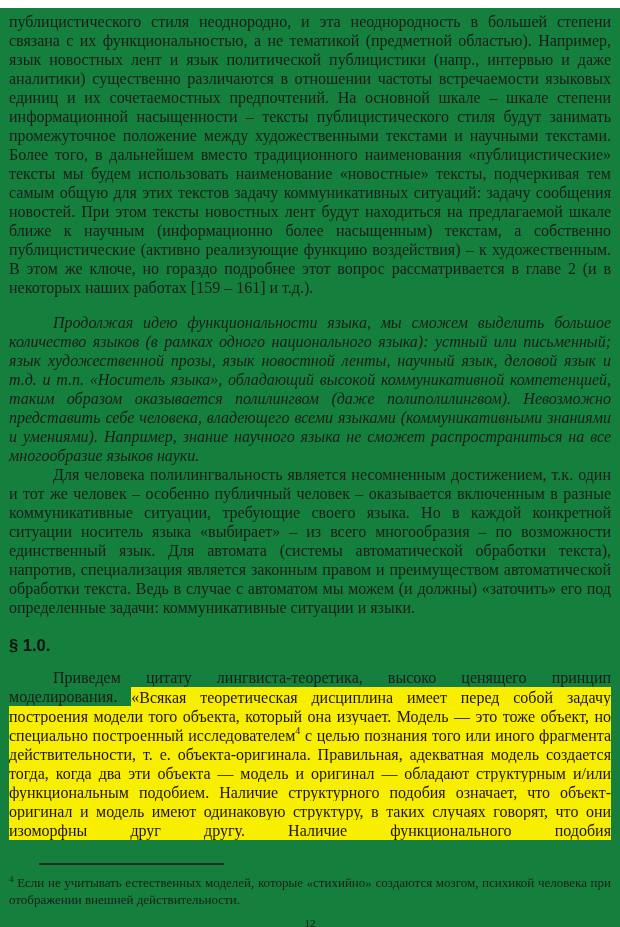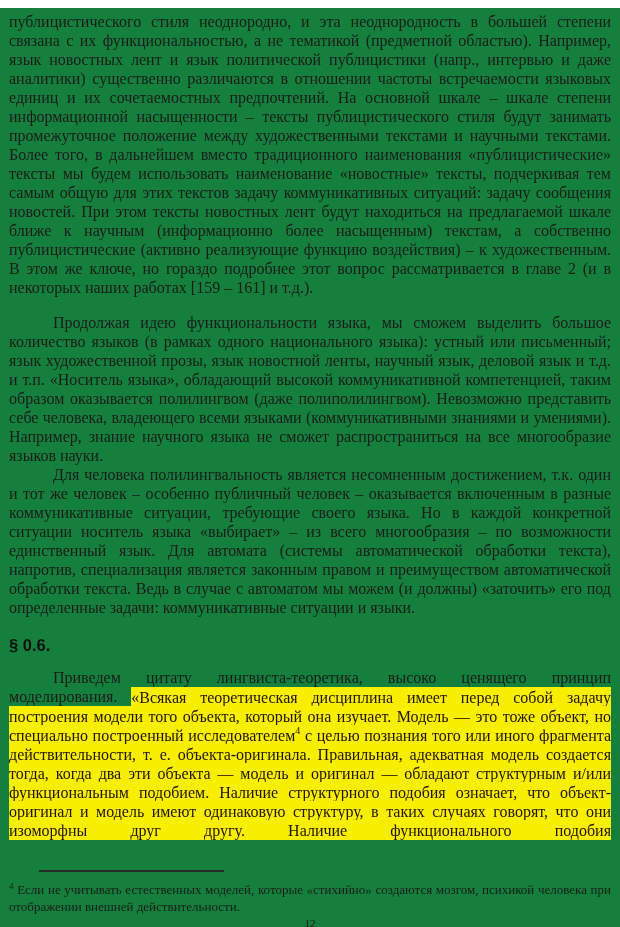--- a/index.html
+++ b/index.html
@@ -23,20 +23,21 @@
   }
   .para {
     text-align: justify;
     margin: 0;
   }
   .para.indent {
     text-indent: 44px;
   }
   .gap-before {
     margin-top: 16px;
+    font-style: italic;
   }
   .section-heading {
     display: flex;
     font-family: "Liberation Sans", sans-serif;
     font-weight: bold;
     font-size: 16.5px;
     line-height: 25px;
     margin-top: 16px;
     margin-bottom: 10px;
     color: #111111;
@@ -65,21 +66,21 @@
   }
   sup.fn-ref {
     font-size: 10px;
     line-height: 0;
     vertical-align: super;
   }
   .footnote-block {
     position: absolute;
     left: 9px;
     right: 9px;
-    bottom: 20px;
+    bottom: 27px;
   }
   .footnote-rule {
     width: 185px;
     margin-left: 30px;
     border: 0;
     border-top: 2px solid #2a2a2a;
     margin-bottom: 6px;
   }
   .footnote-text {
     font-size: 13px;
@@ -104,21 +105,21 @@
 
 <div class="page">
 
   <p class="para">публицистического стиля неоднородно, и эта неоднородность в большей степени связана с их функциональностью, а не тематикой (предметной областью). Например, язык новостных лент и язык политической публицистики (напр., интервью и даже аналитики) существенно различаются в отношении частоты встречаемости языковых единиц и их сочетаемостных предпочтений. На основной шкале – шкале степени информационной насыщенности – тексты публицистического стиля будут занимать промежуточное положение между художественными текстами и научными текстами. Более того, в дальнейшем вместо традиционного наименования «публицистические» тексты мы будем использовать наименование «новостные» тексты, подчеркивая тем самым общую для этих текстов задачу коммуникативных ситуаций: задачу сообщения новостей. При этом тексты новостных лент будут находиться на предлагаемой шкале ближе к научным (информационно более насыщенным) текстам, а собственно публицистические (активно реализующие функцию воздействия) – к художественным. В этом же ключе, но гораздо подробнее этот вопрос рассматривается в главе 2 (и в некоторых наших работах [159 – 161] и т.д.).</p>
 
   <p class="para indent gap-before">Продолжая идею функциональности языка, мы сможем выделить большое количество языков (в рамках одного национального языка): устный или письменный; язык художественной прозы, язык новостной ленты, научный язык, деловой язык и т.д. и т.п. «Носитель языка», обладающий высокой коммуникативной компетенцией, таким образом оказывается полилингвом (даже полиполилингвом). Невозможно представить себе человека, владеющего всеми языками (коммуникативными знаниями и умениями). Например, знание научного языка не сможет распространиться на все многообразие языков науки.</p>
 
   <p class="para indent">Для человека полилингвальность является несомненным достижением, т.к. один и тот же человек – особенно публичный человек – оказывается включенным в разные коммуникативные ситуации, требующие своего языка. Но в каждой конкретной ситуации носитель языка «выбирает» – из всего многообразия – по возможности единственный язык. Для автомата (системы автоматической обработки текста), напротив, специализация является законным правом и преимуществом автоматической обработки текста. Ведь в случае с автоматом мы можем (и должны) «заточить» его под определенные задачи: коммуникативные ситуации и языки.</p>
 
   <div class="section-heading">
-    <span class="heading-number">§ 0.6.</span>
+    <span class="heading-number">§ 1.0.</span>
   </div>
 
   <p class="quote-para">
     <span>Приведем цитату лингвиста-теоретика, высоко ценящего принцип моделирования. </span><mark class="hl"><span>«Всякая теоретическая дисциплина имеет перед собой задачу построения </span><span class="it">модели</span><span> того объекта, который она изучает. Модель — это тоже объект, но специально построенный исследователем</span><sup class="fn-ref">4</sup><span> с целью познания того или иного фрагмента действительности, т. е. объекта-оригинала. Правильная, адекватная модель создается тогда, когда два эти объекта — модель и оригинал — обладают структурным и/или функциональным подобием. Наличие структурного подобия означает, что объект-оригинал и модель имеют одинаковую структуру, в таких случаях говорят, что они изоморфны друг другу. Наличие функционального подобия</span></mark>
   </p>
 
   <div class="footnote-block">
     <hr class="footnote-rule">
     <p class="footnote-text"><sup>4</sup><span> Если не учитывать естественных моделей, которые «стихийно» создаются мозгом, психикой человека при отображении внешней действительности.</span></p>
   </div>

